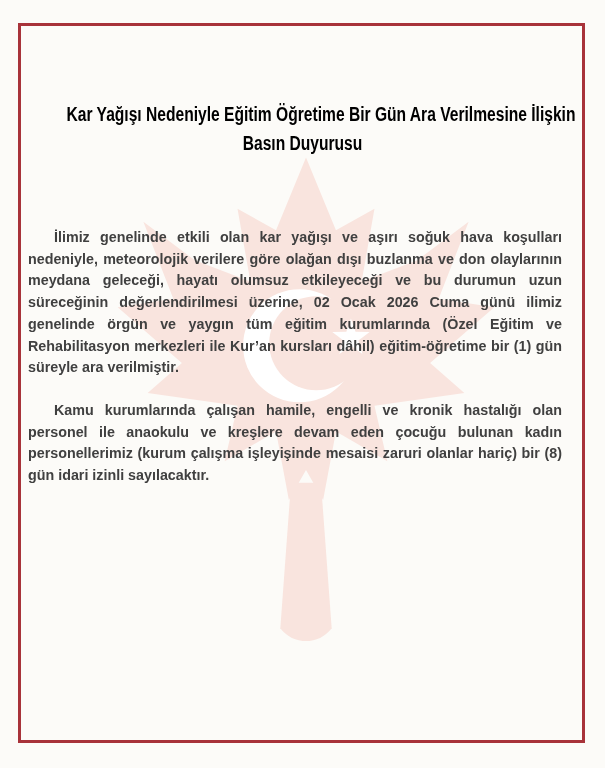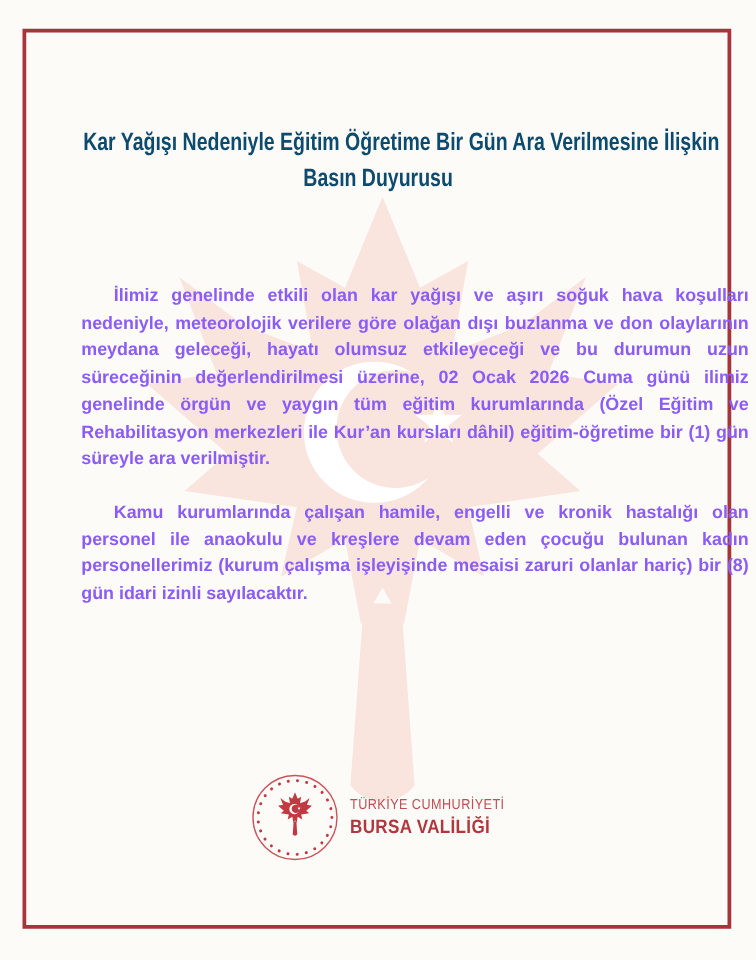--- a/index.html
+++ b/index.html
@@ -18,32 +18,31 @@
     pointer-events:none;
   }
   
   .watermark{
     position:absolute;left:92px;top:150px;width:428px;height:520px;
     color:#f9e4de;
   }
   
   .title{
     position:absolute;left:0;right:0;top:100px;
-    text-align:center;color:#0c4a6e;font-weight:bold;
+    text-align:center;color:#000000;font-weight:bold;
   }
   .title .tline{
     font-size:20px;line-height:29px;white-space:nowrap;
     transform:scaleX(0.78);transform-origin:50% 50%;
   }
   
   .bodytext{
     position:absolute;left:28px;top:227px;width:534px;
-    color:#8b5cf6;font-weight:bold;font-size:14.3px;line-height:21.7px;
+    color:#404040;font-weight:bold;font-size:14.3px;line-height:21.7px;
     text-align:justify;
-    margin-left:37px;
   }
   .bodytext p{
     margin:0 0 21px 0;text-indent:26px;
   }
   .bodytext p.closing{text-align:left;margin-bottom:0;}
   
   .footer{
     position:absolute;left:201px;top:619px;
     display:flex;align-items:center;gap:9px;
   }
@@ -88,25 +87,14 @@
   <div class="title">
     <div class="tline">Kar Yağışı Nedeniyle Eğitim Öğretime Bir Gün Ara Verilmesine İlişkin</div>
     <div class="tline">Basın Duyurusu</div>
   </div>
 
   <div class="bodytext">
     <p>İlimiz genelinde etkili olan kar yağışı ve aşırı soğuk hava koşulları nedeniyle, meteorolojik verilere göre olağan dışı buzlanma ve don olaylarının meydana geleceği, hayatı olumsuz etkileyeceği ve bu durumun uzun süreceğinin değerlendirilmesi üzerine, 02 Ocak 2026 Cuma günü ilimiz genelinde örgün ve yaygın tüm eğitim kurumlarında (Özel Eğitim ve Rehabilitasyon merkezleri ile Kur’an kursları dâhil) eğitim-öğretime bir (1) gün süreyle ara verilmiştir.</p>
     <p>Kamu kurumlarında çalışan hamile, engelli ve kronik hastalığı olan personel ile anaokulu ve kreşlere devam eden çocuğu bulunan kadın personellerimiz (kurum çalışma işleyişinde mesaisi zaruri olanlar hariç) bir (8) gün idari izinli sayılacaktır.</p>
   </div>
 
-  <div class="footer">
-    <svg class="emblem" viewBox="0 0 100 100">
-      <circle cx="50" cy="50" r="48" fill="none" stroke="#c9545a" stroke-width="1.6"></circle>
-      <circle cx="50" cy="50" r="42.2" fill="none" stroke="#c23a41" stroke-width="3.4" stroke-dasharray="0.1 10.5" stroke-linecap="round"></circle>
-      <use href="#gov-leaf" x="28" y="21" width="44" height="52"></use>
-    </svg>
-    <div class="orgtext">
-      <div class="org1">TÜRKİYE CUMHURİYETİ</div>
-      <div class="org2">BURSA VALİLİĞİ</div>
-    </div>
-  </div>
 
 </div>
 
 </body></html>

